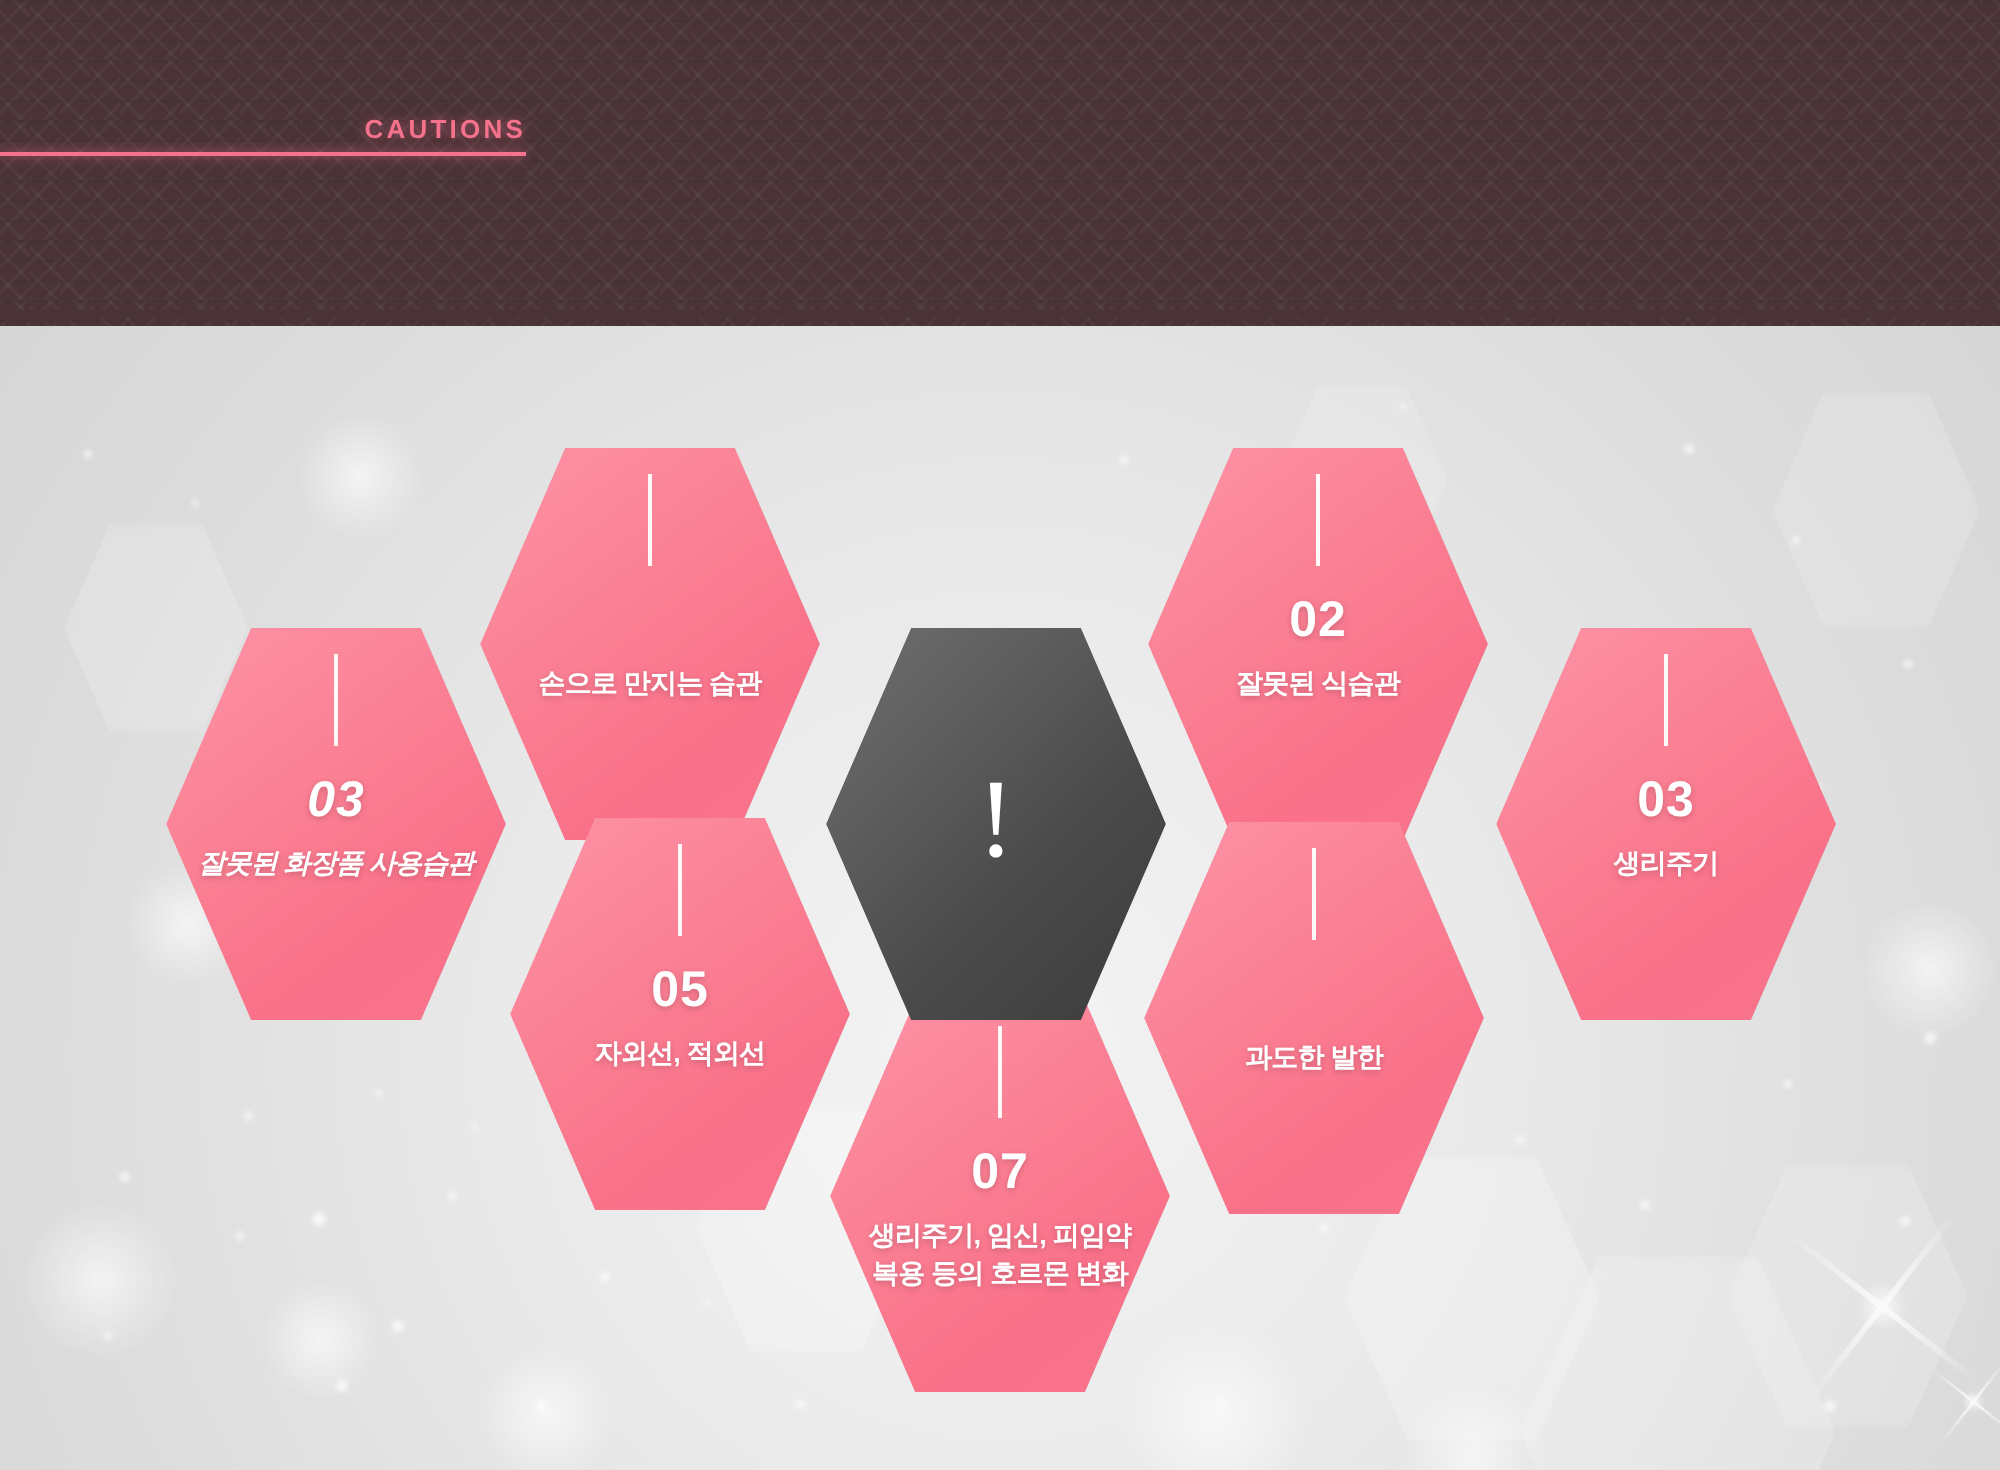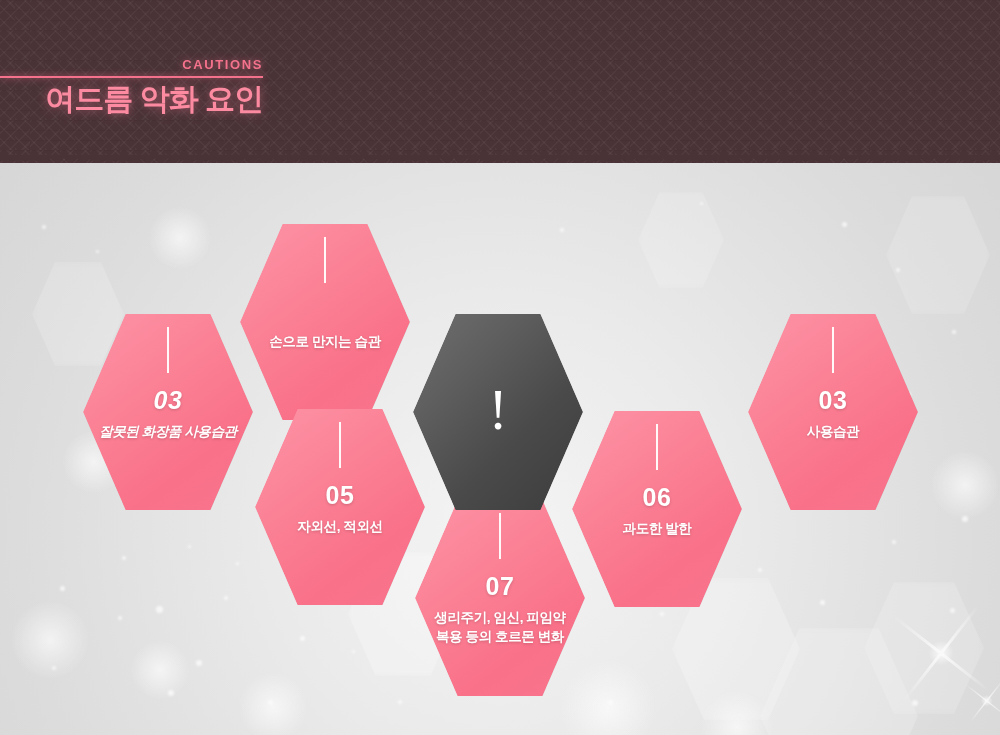--- a/index.html
+++ b/index.html
@@ -304,43 +304,47 @@
       <span class="hex-num">07</span>
       <span class="hex-label">생리주기, 임신, 피임약
 복용 등의 호르몬 변화</span>
     </div>
 
     <div class="hex hex-dark" style="left:413px;top:314px;">
       <span class="hex-inner"></span>
       <span class="hex-bang">!</span>
     </div>
 
+    <div class="hex hex-pink" style="left:574px;top:224px;">
+      <span class="hex-inner"></span>
+      <span class="hex-tick"></span>
+      <span class="hex-num">02</span>
+      <span class="hex-label">잘못된 식습관</span>
+    </div>
 
     <div class="hex hex-pink" style="left:572px;top:411px;">
       <span class="hex-inner"></span>
       <span class="hex-tick"></span>
-      <span class="hex-num">06</span>
       <span class="hex-label">과도한 발한</span>
     </div>
 
     <div class="hex hex-pink" style="left:748px;top:314px;">
       <span class="hex-inner"></span>
       <span class="hex-tick"></span>
       <span class="hex-num">03</span>
-      <span class="hex-label">사용습관</span>
+      <span class="hex-label">생리주기</span>
     </div>
   </div>
 
   <div class="header">
     <div class="header-pattern"></div>
     <div class="header-pattern2"></div>
 
     <div class="eyebrow">CAUTIONS</div>
     <div class="hrule"></div>
-    <div class="title">여드름 악화 요인</div>
 
     <svg class="zigzag" viewBox="0 0 1000 9" preserveAspectRatio="none">
       <path d="M0,0 H1000 V3
                L993.5,9 L987,3 L980.5,9 L974,3 L967.5,9 L961,3 L954.5,9 L948,3
                L941.5,9 L935,3 L928.5,9 L922,3 L915.5,9 L909,3 L902.5,9 L896,3
                L889.5,9 L883,3 L876.5,9 L870,3 L863.5,9 L857,3 L850.5,9 L844,3
                L837.5,9 L831,3 L824.5,9 L818,3 L811.5,9 L805,3 L798.5,9 L792,3
                L785.5,9 L779,3 L772.5,9 L766,3 L759.5,9 L753,3 L746.5,9 L740,3
                L733.5,9 L727,3 L720.5,9 L714,3 L707.5,9 L701,3 L694.5,9 L688,3
                L681.5,9 L675,3 L668.5,9 L662,3 L655.5,9 L649,3 L642.5,9 L636,3

